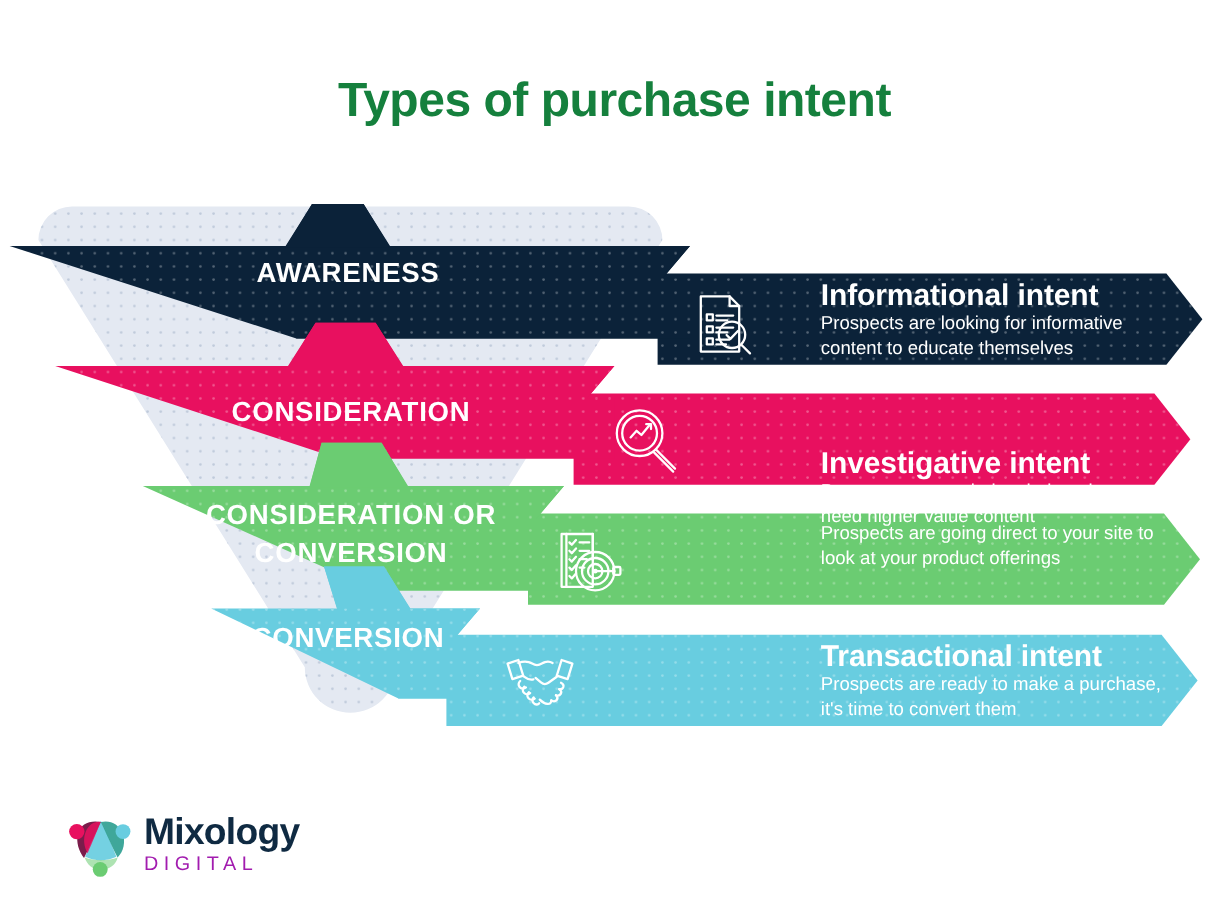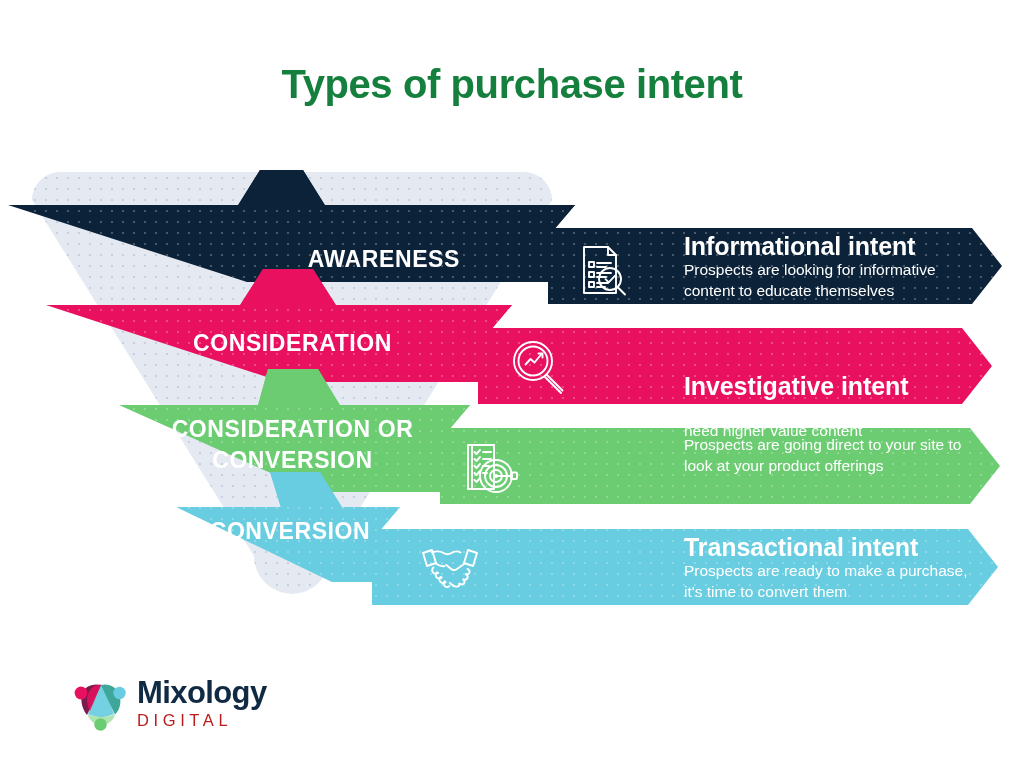--- a/index.html
+++ b/index.html
@@ -31,21 +31,21 @@
     position: absolute;
     color: #ffffff;
     font-weight: bold;
     font-size: 23px;
     letter-spacing: 0.6px;
     text-align: center;
     line-height: 31px;
     white-space: pre-line;
     pointer-events: none;
   }
-  #stage-label-0 { left: 120px; top: 244px; width: 340px; text-align: right; }
+  #stage-label-0 { left: 120px; top: 212px; width: 340px; }
   #stage-label-1 { left: 120px; top: 328px; width: 345px; }
   #stage-label-2 { left: 120px; top: 414px; width: 345px; }
   #stage-label-3 { left: 120px; top: 516px; width: 340px; }
 
   
   .intent-text { position: absolute; color: #ffffff; pointer-events: none; }
   .intent-title {
     font-size: 25px; font-weight: bold; letter-spacing: -0.1px;
     margin-bottom: 1px; line-height: 24px;
   }
@@ -58,29 +58,29 @@
   #intent-text-3 { left: 684px; top: 535px; width: 290px; }
 
   
   .intent-icon { position: absolute; pointer-events: none; }
   #intent-icon-0 { left: 575px; top: 242px; }
   #intent-icon-1 { left: 508px; top: 336px; }
   #intent-icon-2 { left: 463px; top: 441px; }
   #intent-icon-3 { left: 420px; top: 545px; }
 
   
-  .logo-wrap { position: absolute; left: 74px; top: 672px; width: 270px; height: 66px; }
+  .logo-wrap { position: absolute; left: 57px; top: 672px; width: 270px; height: 66px; }
   .logo-mark { position: absolute; left: 0; top: 4px; }
   .logo-text { position: absolute; left: 63px; top: 3px; }
   .logo-name {
     font-size: 31px; font-weight: bold; color: #0F2A42;
     letter-spacing: -0.6px; line-height: 36px;
   }
   .logo-sub {
-    font-size: 16.5px; color: #b91c1c; letter-spacing: 4.6px;
+    font-size: 16.5px; color: #a21caf; letter-spacing: 4.6px;
     line-height: 19px; font-weight: normal;
   }
 </style>
 </head>
 <body>
 
 <div id="stage">
 
   <div class="title">Types of purchase intent</div>
 

